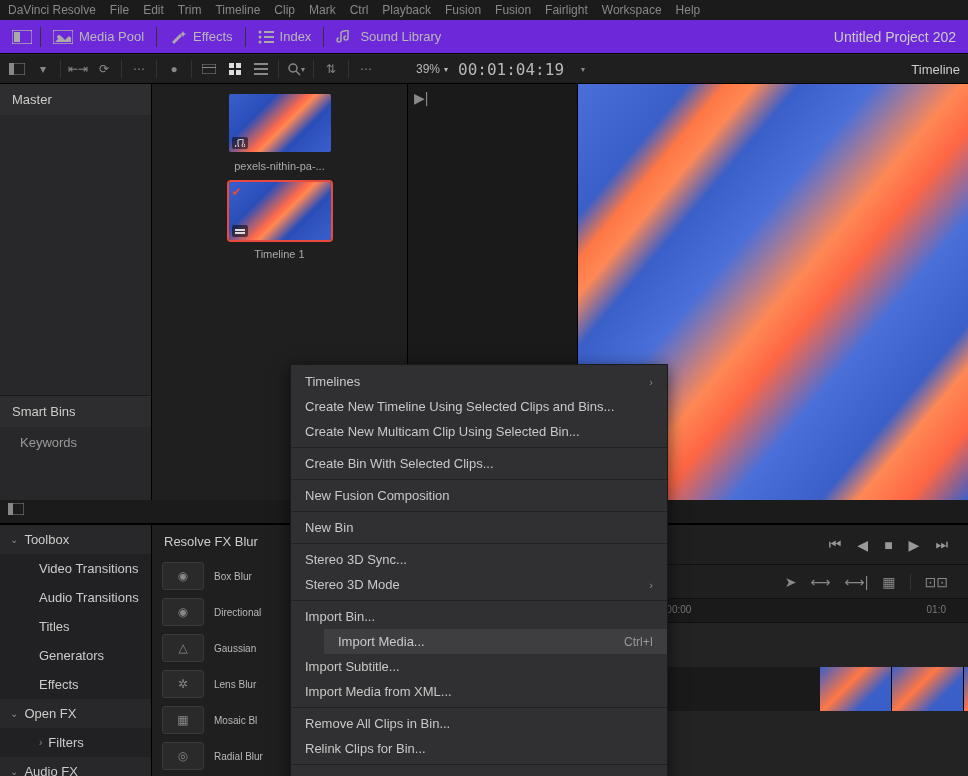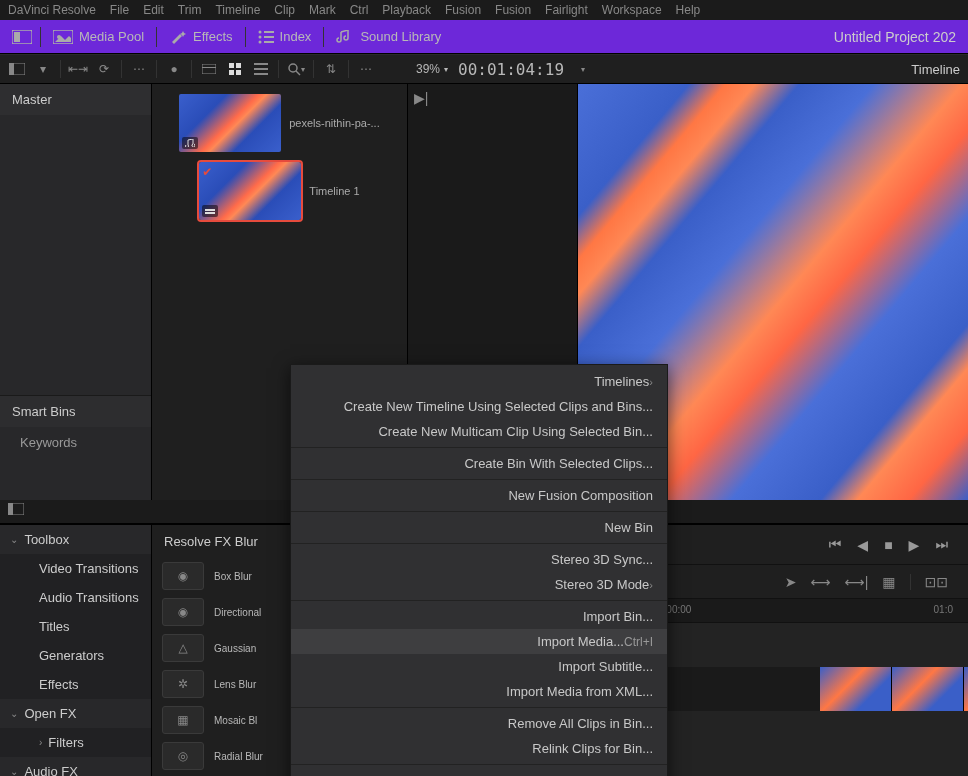--- a/index.html
+++ b/index.html
@@ -24,21 +24,21 @@
 .timeline-label { margin-left: auto; color: #ccc; font-size: 13px; }
 
 .main { display: flex; height: 416px; }
 .bins-panel { width: 152px; background: #28282a; border-right: 1px solid #000; }
 .bins-panel .master { padding: 8px 12px; color: #ccc; font-size: 13px; background: #2e2e30; }
 .bins-spacer { height: 280px; }
 .smart-bins { padding: 8px 12px; background: #2d2d2f; color: #ccc; font-size: 13px; border-top: 1px solid #1a1a1a; }
 .keywords { padding: 8px 20px; color: #999; font-size: 13px; }
 
 .media-area { width: 256px; background: #1f1f1f; border-right: 1px solid #000; padding: 10px; display: flex; flex-direction: column; align-items: center; gap: 10px; }
-.thumb-wrap { display: flex; flex-direction: row; align-items: center; gap: 8px; }
+.thumb-wrap { display: flex; flex-direction: column; align-items: center; gap: 8px; }
 .thumb { width: 102px; height: 58px; border-radius: 2px; position: relative; overflow: hidden; }
 .thumb.selected { outline: 2px solid #e64b3d; }
 .thumb-flame { background: linear-gradient(135deg, #3a5fcc 0%, #2a4db8 30%, #ff6b4a 50%, #ff8855 55%, #2a4db8 70%, #3a5fcc 100%); }
 .thumb-badge { position: absolute; bottom: 3px; left: 3px; width: 16px; height: 12px; background: rgba(0,0,0,0.5); border-radius: 2px; display: flex; align-items: center; justify-content: center; }
 .thumb-check { position: absolute; top: 3px; left: 3px; color: #e64b3d; font-size: 12px; }
 .thumb-label { color: #aaa; font-size: 11px; text-align: center; max-width: 102px; overflow: hidden; text-overflow: ellipsis; white-space: nowrap; }
 
 .viewer-area { flex: 1; background: #000; display: flex; }
 .viewer-left { width: 170px; background: #1a1a1a; border-right: 1px solid #000; padding: 6px; }
 .viewer-left .skip { color: #888; font-size: 14px; }
@@ -66,22 +66,22 @@
 .tl-ruler { height: 24px; background: #1a1a1a; border-bottom: 1px solid #111; position: relative; font-size: 10px; color: #777; }
 .tl-ruler .tick { position: absolute; top: 5px; }
 .tl-tracks { flex: 1; background: #232323; position: relative; }
 .tl-trackheader { position: absolute; left: 0; top: 0; width: 176px; height: 100%; background: #2a2a2a; border-right: 1px solid #000; }
 .tl-trackheader .trow { height: 44px; border-bottom: 1px solid #1a1a1a; display: flex; align-items: center; justify-content: flex-end; padding: 0 8px; gap: 8px; color: #888; }
 .tl-clip-row { position: absolute; left: 176px; top: 44px; right: 0; height: 44px; background: #1a1a1a; }
 .tl-thumbstrip { position: absolute; left: 236px; top: 0; right: 0; height: 44px; display: flex; }
 .tl-thumbstrip .mini { flex: 0 0 72px; height: 44px; background: linear-gradient(135deg, #3a5fc8 0%, #ff7744 40%, #3a5fc8 70%); border-right: 1px solid #000; }
 
 .context-menu { position: absolute; left: 290px; top: 364px; width: 378px; background: #303032; border: 1px solid #1a1a1a; box-shadow: 0 4px 16px rgba(0,0,0,0.6); z-index: 100; padding: 4px 0; }
-.context-menu .cm-item { padding: 5px 14px; color: #c8c8c8; font-size: 13px; display: flex; align-items: center; justify-content: flex-end; cursor: pointer; }
-.context-menu .cm-item.highlight { background: #3e3e40; }
+.context-menu .cm-item { padding: 5px 14px; color: #c8c8c8; font-size: 13px; display: flex; align-items: center; justify-content: space-between; cursor: pointer; }
+.context-menu .cm-item.highlight { background: #3e3e40; margin-left: 33px; }
 .context-menu .cm-sep { height: 1px; background: #222; margin: 3px 0; }
 .context-menu .cm-arrow { color: #888; font-size: 11px; }
 .context-menu .cm-short { color: #999; font-size: 12px; }
 
 .small-iconbar { height: 24px; background: #1b1b1b; border-bottom: 1px solid #000; display: flex; align-items: center; padding: 0 8px; }
 .small-iconbar .ico { width: 18px; height: 18px; color: #888; }
 
 svg { display: block; }
 </style>
 </head>
@@ -328,21 +328,21 @@
     <div class="tl-tools">
       <span class="ticon arrow">➤</span>
       <span class="ticon">⟷</span>
       <span class="ticon">⟷|</span>
       <span class="ticon">▦</span>
       <span class="divider" style="width:1px;height:16px;background:#333"></span>
       <span class="ticon">⊡⊡</span>
     </div>
     <div class="tl-ruler">
       <span class="tick" style="left:250px">0:00:00</span>
-      <span class="tick" style="right:15px">01:0</span>
+      <span class="tick" style="right:22px">01:0</span>
     </div>
     <div class="tl-tracks">
       <div class="tl-trackheader">
         <div class="trow">
           <span>🔒</span>
           <span>⊡</span>
           <span>▭</span>
         </div>
         <div class="trow">
           <span style="margin-right:auto;color:#777">Clip</span>

